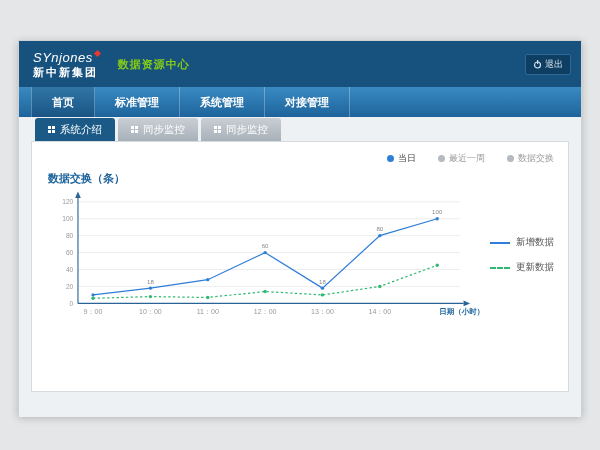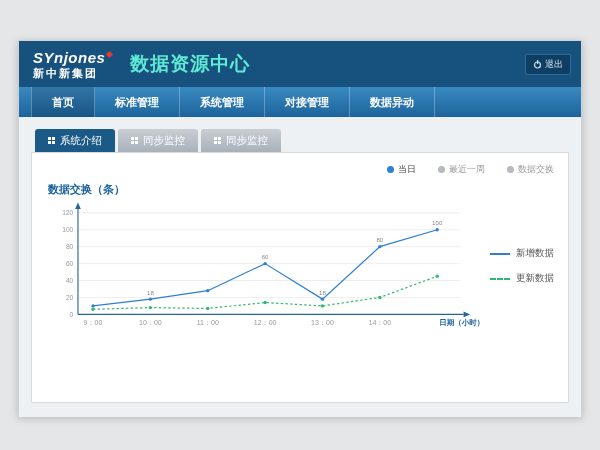--- a/index.html
+++ b/index.html
@@ -9,36 +9,36 @@
     font-family:"Liberation Sans","DejaVu Sans",sans-serif;
   }
   .app{
     position:absolute;left:18px;top:40px;width:564px;height:376px;
     background:#fff;border:1px solid #cfd2d5;box-sizing:border-box;
     box-shadow:0 2px 8px rgba(0,0,0,.22);
   }
   
   .hdr{height:46px;background:#17527e;display:flex;align-items:center;position:relative;}
   .logo{margin-left:14px;line-height:1;color:#fff;}
-  .logo-top{font-size:15px;font-weight:bold;font-style:italic;letter-spacing:.5px;}
+  .logo-top{font-size:13px;font-weight:normal;font-style:italic;letter-spacing:.5px;}
   .logo-dot{display:inline-block;width:5px;height:5px;background:#e8382f;margin:0 0 6px 2px;transform:rotate(45deg);}
   .logo-sub{font-size:11px;font-weight:bold;margin-top:3px;letter-spacing:2px;}
-  .hdr-title{color:#5eead4;font-size:19px;font-weight:bold;margin-left:18px;letter-spacing:1px;}
+  .hdr-title{color:#84cc16;font-size:11px;font-weight:bold;margin-left:18px;letter-spacing:1px;}
   .hdr-actions{position:absolute;right:10px;top:13px;display:flex;gap:6px;}
   .hbtn{display:flex;align-items:center;gap:3px;background:#0f3e63;border:1px solid #2c6b9b;
         color:#dfe9f2;font-size:9px;padding:3px 7px;border-radius:2px;cursor:pointer;
         font-family:inherit;}
   .hbtn svg{display:block;}
   
   .nav{height:30px;background:linear-gradient(#3a8ac2,#1d639b);display:flex;align-items:stretch;padding-left:12px;}
   .nav-item{display:flex;align-items:center;padding:0 20px;color:#fff;font-size:11px;font-weight:bold;
             border-right:1px solid rgba(255,255,255,.28);cursor:pointer;}
   .nav-item:first-child{border-left:1px solid rgba(255,255,255,.28);background:rgba(0,0,0,.14);}
   
-  .content{background:#eef1f3;height:300px;box-sizing:border-box;padding:12px 12px 0;}
+  .content{background:#eef1f3;height:300px;box-sizing:border-box;padding:1px 12px 0;}
   .tabs{display:flex;gap:3px;height:23px;margin-left:4px;}
   .tab{display:flex;align-items:center;gap:5px;padding:0 13px;font-size:10.5px;color:#fff;
        background:linear-gradient(#c9ced4,#a8b1b9);border-radius:3px 3px 0 0;cursor:pointer;}
   .tab.active{background:#1b5a87;}
   .grid-ico{width:7px;height:7px;display:inline-block;position:relative;}
   .grid-ico::before{content:"";position:absolute;left:0;top:0;width:3px;height:3px;background:#fff;
        box-shadow:4px 0 0 #fff,0 4px 0 #fff,4px 4px 0 #fff;}
   .panel{background:#fff;border:1px solid #d6dbdf;height:251px;box-sizing:border-box;
          padding:8px 14px 8px;display:flex;flex-direction:column;}
   
@@ -80,21 +80,20 @@
         <span>退出</span>
       </button>
     </div>
   </div>
 
   <div class="nav">
     <div class="nav-item">首页</div>
     <div class="nav-item">标准管理</div>
     <div class="nav-item">系统管理</div>
     <div class="nav-item">对接管理</div>
-    <div class="nav-item">数据异动</div>
   </div>
 
   <div class="content">
 
     <div class="tabs">
       <div class="tab active">
         <span class="grid-ico"></span>
         <span>系统介绍</span>
       </div>
       <div class="tab">

